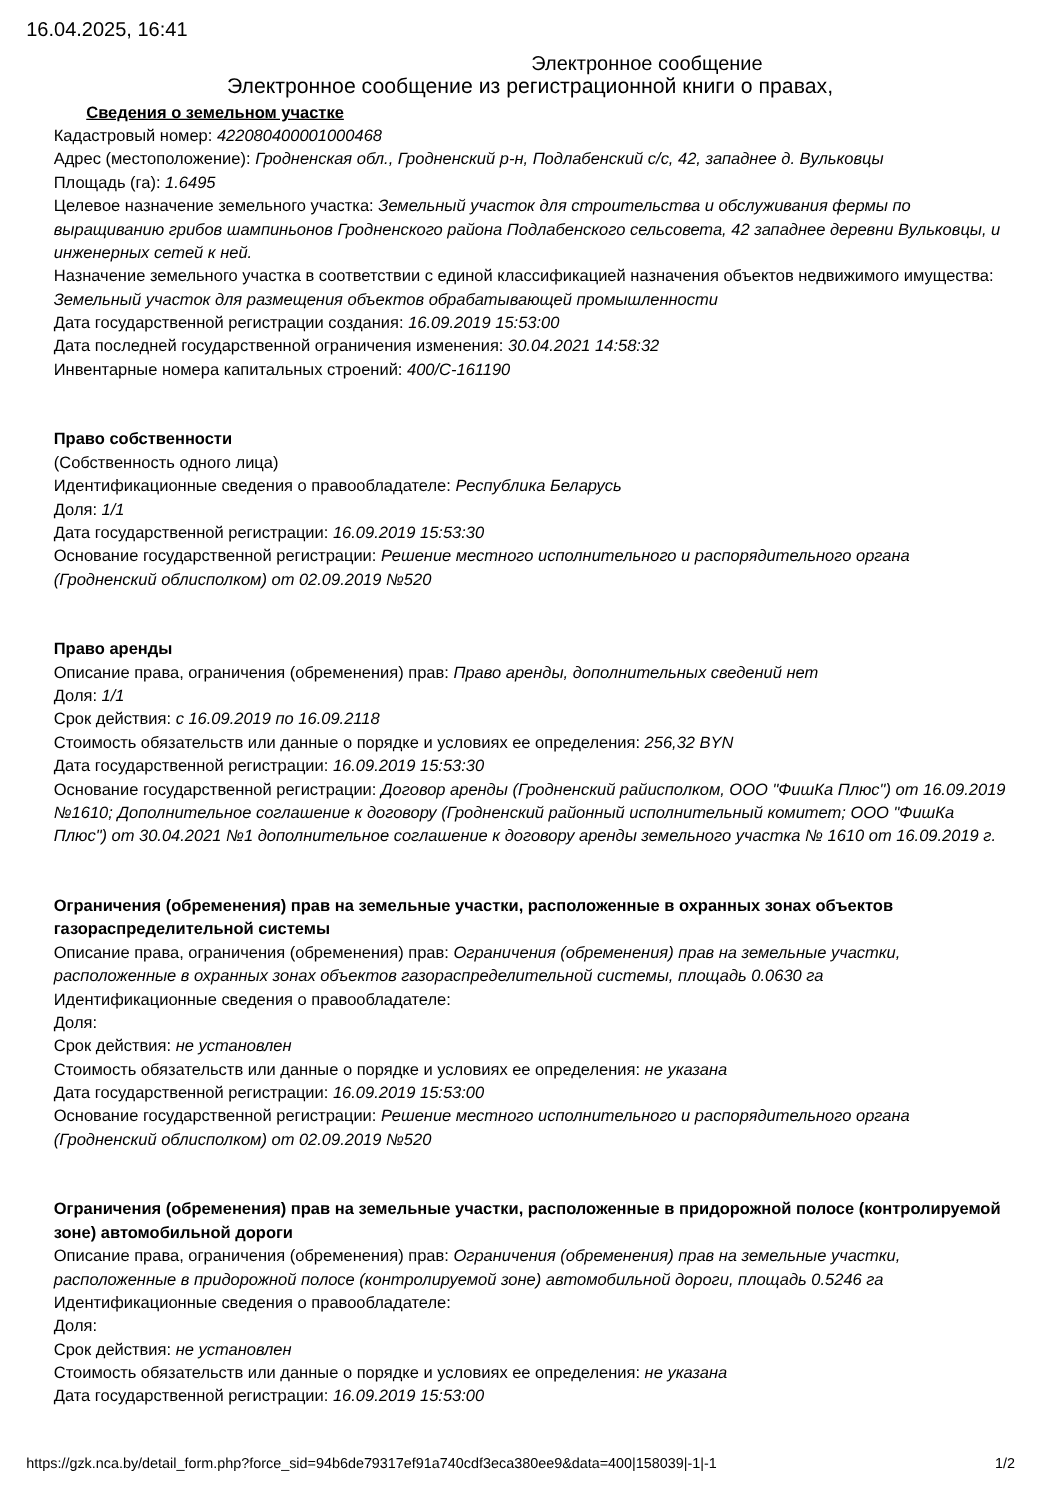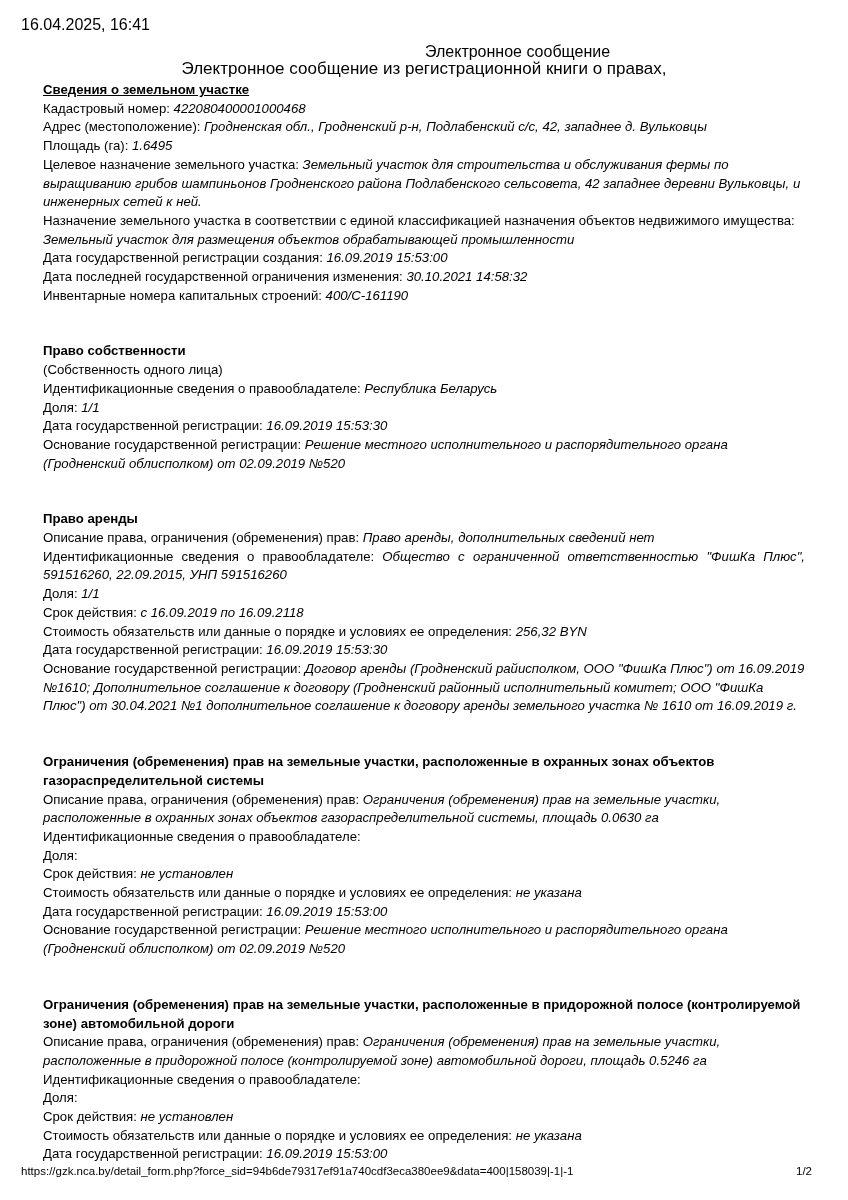--- a/index.html
+++ b/index.html
@@ -36,21 +36,21 @@
     line-height: 17px;
   }
   #sections { margin-top: 4px; }
   .sec { margin-top: 37px; }
   .sec:first-child { margin-top: 0; }
   .sec-h {
     font-size: 13.2px;
     font-weight: 700;
     line-height: 18.7px;
   }
-  .sec-h.u { text-decoration: underline; }
+  .sec-h.u { text-decoration: underline; margin-left: 26px; }
   .line {
     font-size: 13.2px;
     line-height: 18.7px;
   }
   .line .val { font-style: italic; margin-top: 24px; }
   .line.justify { text-align: justify; }
   .print-footer {
     position: absolute;
     top: 1164px;
     left: 21px;
@@ -83,21 +83,21 @@
   <p class="line"><span class="lbl">Адрес (местоположение):</span><span class="val"> Гродненская обл., Гродненский р-н, Подлабенский с/с, 42, западнее д. Вульковцы</span></p>
 
   <p class="line"><span class="lbl">Площадь (га):</span><span class="val"> 1.6495</span></p>
 
   <p class="line"><span class="lbl">Целевое назначение земельного участка:</span><span class="val"> Земельный участок для строительства и обслуживания фермы по выращиванию грибов шампиньонов Гродненского района Подлабенского сельсовета, 42 западнее деревни Вульковцы, и инженерных сетей к ней.</span></p>
 
   <p class="line"><span class="lbl">Назначение земельного участка в соответствии с единой классификацией назначения объектов недвижимого имущества:</span><span class="val"> Земельный участок для размещения объектов обрабатывающей промышленности</span></p>
 
   <p class="line"><span class="lbl">Дата государственной регистрации создания:</span><span class="val"> 16.09.2019 15:53:00</span></p>
 
-  <p class="line"><span class="lbl">Дата последней государственной ограничения изменения:</span><span class="val"> 30.10.2021 14:58:32</span></p>
+  <p class="line"><span class="lbl">Дата последней государственной ограничения изменения:</span><span class="val"> 30.04.2021 14:58:32</span></p>
 
   <p class="line"><span class="lbl">Инвентарные номера капитальных строений:</span><span class="val"> 400/С-161190</span></p>
 </div>
   </section>
 
   <section class="sec">
     <h3 class="sec-h">Право собственности</h3>
     <div class="sec-items">
   <p class="line"><span class="lbl">(Собственность одного лица)</span><span class="val"></span></p>
 
@@ -109,21 +109,20 @@
 
   <p class="line"><span class="lbl">Основание государственной регистрации:</span><span class="val"> Решение местного исполнительного и распорядительного органа (Гродненский облисполком) от 02.09.2019 №520</span></p>
 </div>
   </section>
 
   <section class="sec">
     <h3 class="sec-h">Право аренды</h3>
     <div class="sec-items">
   <p class="line"><span class="lbl">Описание права, ограничения (обременения) прав:</span><span class="val"> Право аренды, дополнительных сведений нет</span></p>
 
-  <p class="line justify"><span class="lbl">Идентификационные сведения о правообладателе:</span><span class="val"> Общество с ограниченной ответственностью "ФишКа Плюс", 591516260, 22.09.2015, УНП 591516260</span></p>
 
   <p class="line"><span class="lbl">Доля:</span><span class="val"> 1/1</span></p>
 
   <p class="line"><span class="lbl">Срок действия:</span><span class="val"> с 16.09.2019 по 16.09.2118</span></p>
 
   <p class="line"><span class="lbl">Стоимость обязательств или данные о порядке и условиях ее определения:</span><span class="val"> 256,32 BYN</span></p>
 
   <p class="line"><span class="lbl">Дата государственной регистрации:</span><span class="val"> 16.09.2019 15:53:30</span></p>
 
   <p class="line"><span class="lbl">Основание государственной регистрации:</span><span class="val"> Договор аренды (Гродненский райисполком, ООО "ФишКа Плюс") от 16.09.2019 №1610; Дополнительное соглашение к договору (Гродненский районный исполнительный комитет; ООО "ФишКа Плюс") от 30.04.2021 №1 дополнительное соглашение к договору аренды земельного участка № 1610 от 16.09.2019 г.</span></p>

